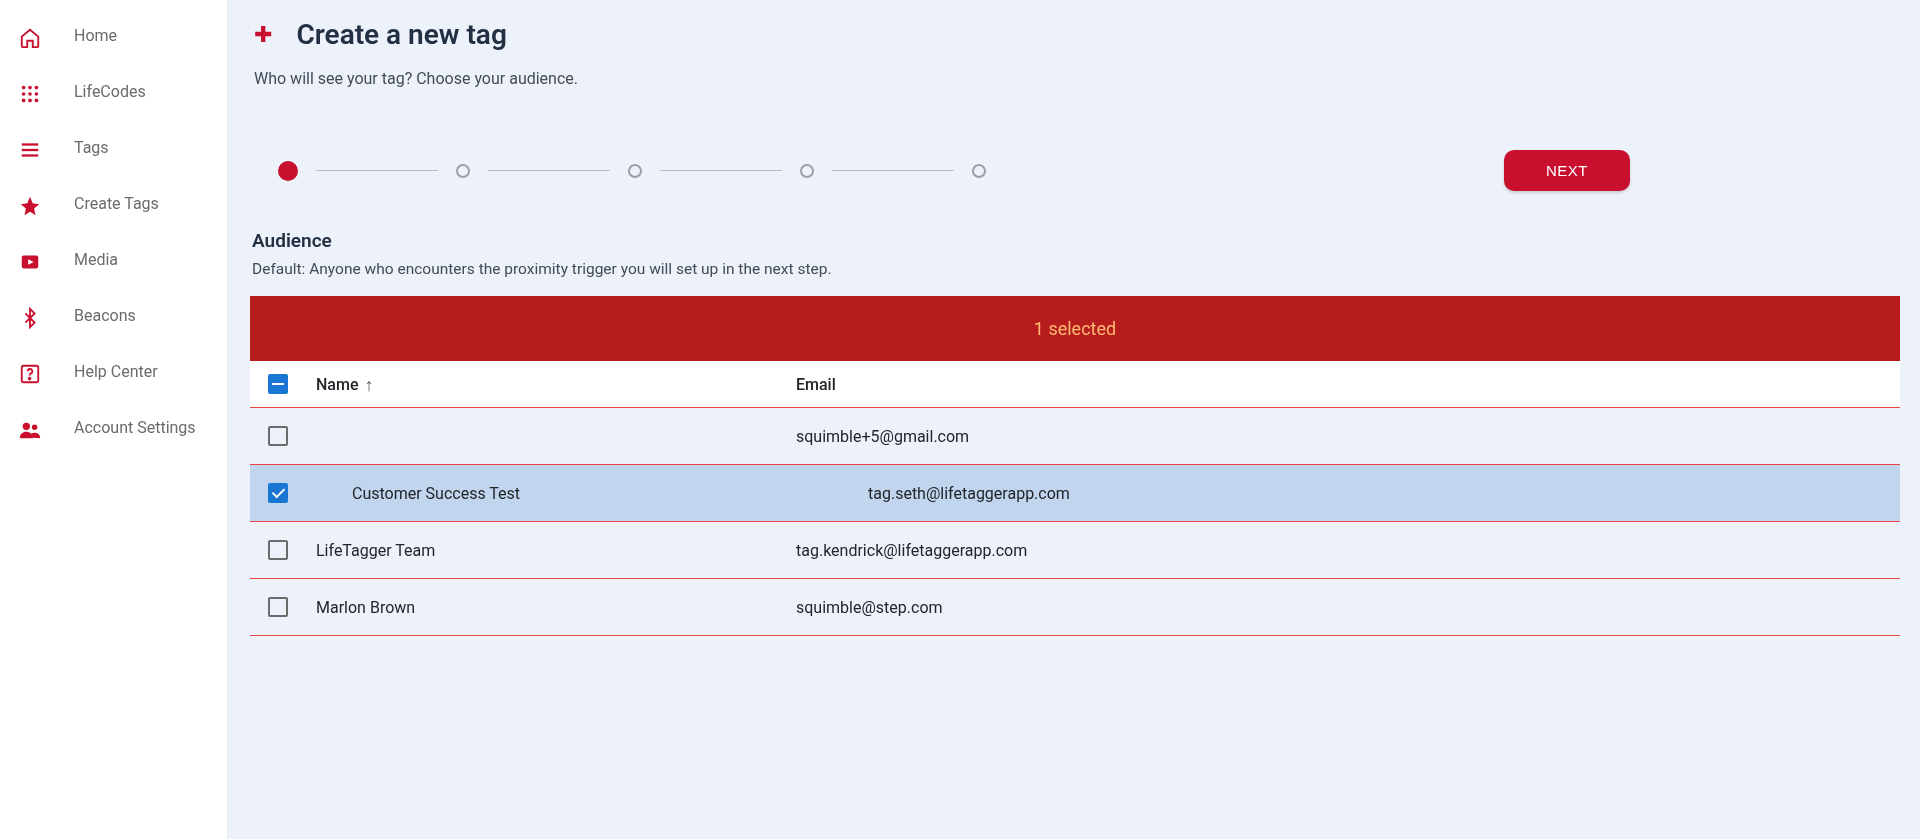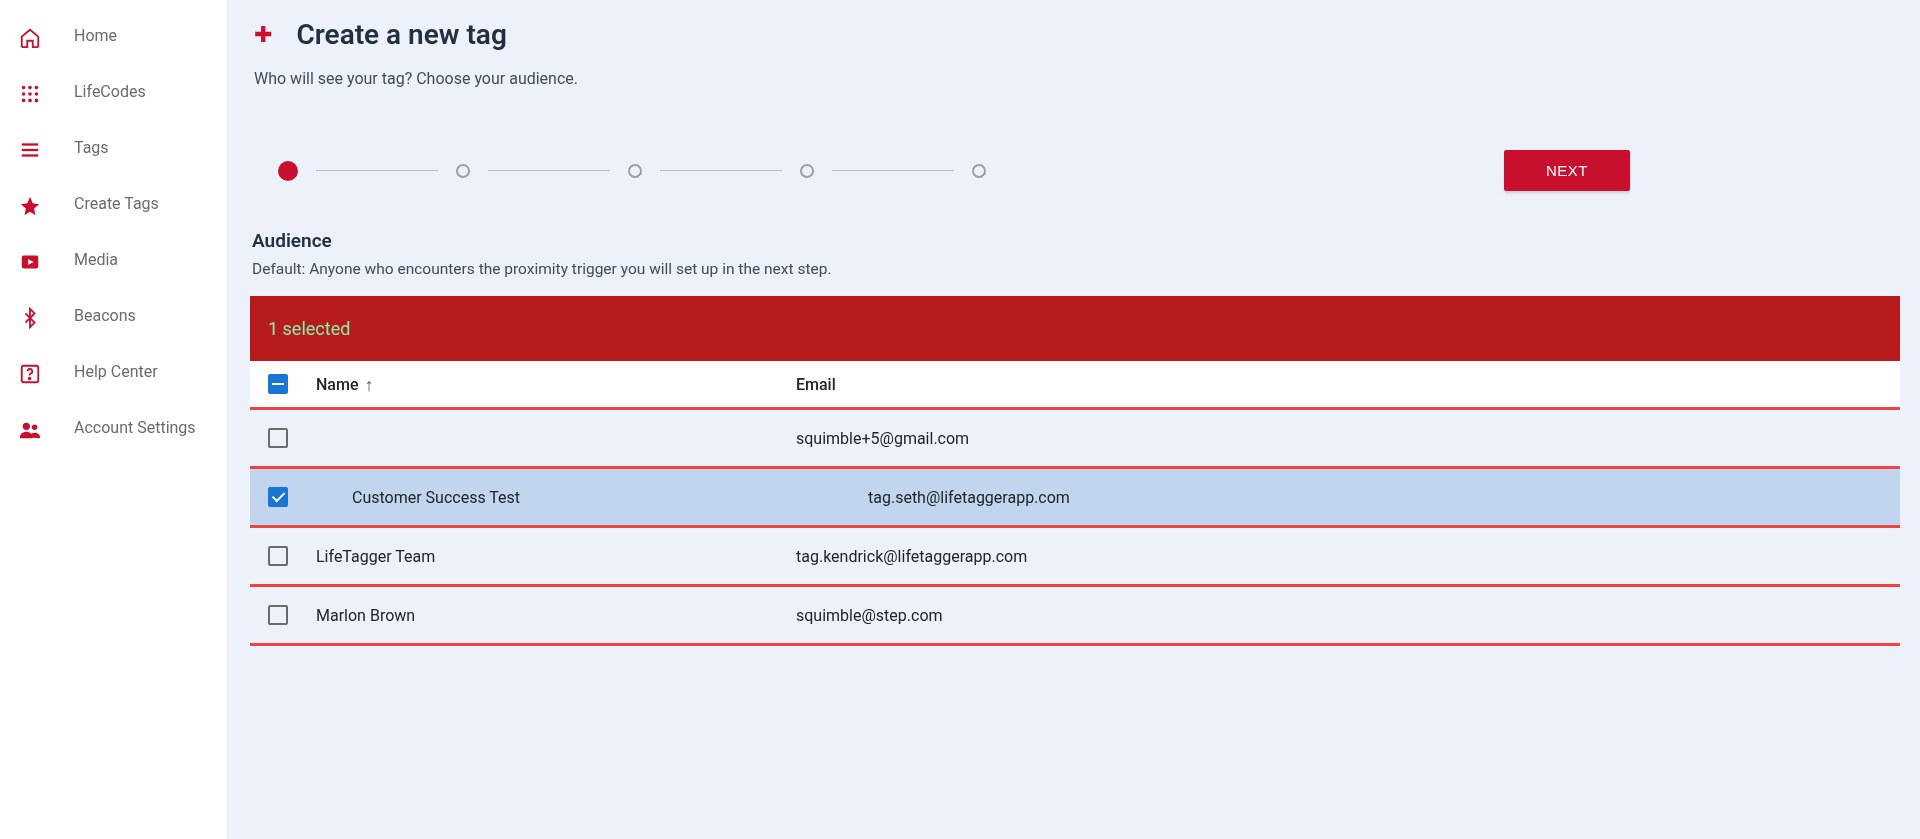--- a/index.html
+++ b/index.html
@@ -114,21 +114,21 @@
   }
   .next-btn {
     background: #c8102e;
     color: #fff;
     border: none;
     text-transform: uppercase;
     font-size: 15px;
     font-weight: 500;
     letter-spacing: 0.5px;
     padding: 12px 42px;
-    border-radius: 2px;
+    border-radius: 10px;
     cursor: pointer;
     margin-right: 270px;
     box-shadow: 0 2px 3px rgba(0,0,0,.15);
   }
   .section-title {
     font-size: 19px;
     font-weight: 600;
     color: #233044;
     margin-bottom: 8px;
     padding-left: 2px;
@@ -140,29 +140,30 @@
     padding-left: 2px;
   }
   .table-wrap {
     background: #edf2fa;
     position: relative;
     margin-right: 0;
     min-height: 430px;
   }
   .selected-bar {
     background: #b71c1c;
-    color: #86efac;
-    padding: 22px 18px;
+    color: #fdba74;
+    padding: 22px 28px;
     font-size: 18px;
+    text-align: center;
   }
   .table-header, .table-row {
     display: flex;
     align-items: center;
     padding: 15px 28px 15px 18px;
-    border-bottom: 3px solid #ef4444;
+    border-bottom: 1px solid #ef4444;
   }
   .table-header {
     background: #fff;
     font-weight: 500;
     font-size: 15px;
     padding-top: 12px;
     padding-bottom: 12px;
   }
   .col-check {
     width: 48px;

